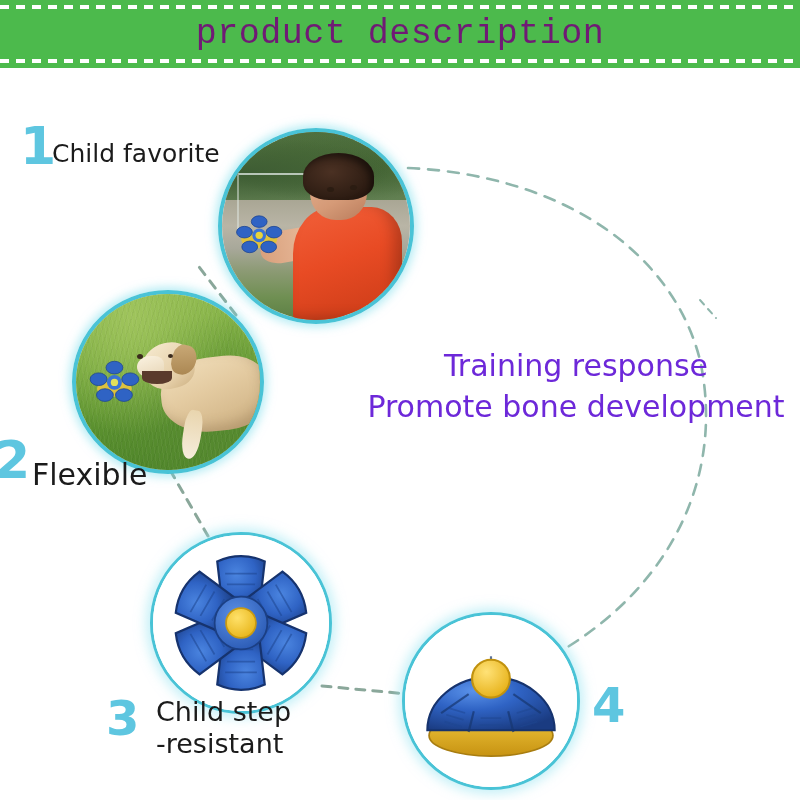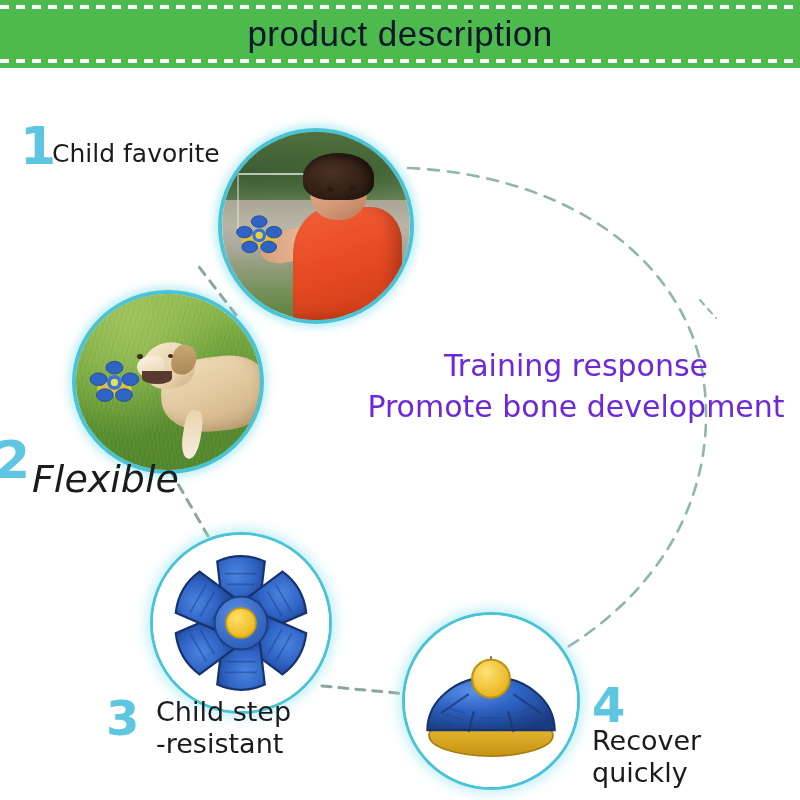--- a/index.html
+++ b/index.html
@@ -23,22 +23,22 @@
     display:flex; align-items:center; justify-content:center;
   }
   .banner-dash {
     position:absolute; left:0; width:800px; height:4px;
     background-image:repeating-linear-gradient(to right,
         #ffffff 0px, #ffffff 9px, rgba(255,255,255,0) 9px, rgba(255,255,255,0) 16px);
   }
   .banner-dash.top { top:5px; }
   .banner-dash.bottom { bottom:5px; }
   .banner-title {
-    font-size:35px; color:#0f172a; letter-spacing:0.5px;
-    font-family:Liberation Sans, sans-serif;
+    font-size:35px; color:#701a75; letter-spacing:0.5px;
+    font-family:Liberation Mono, monospace;
     font-weight:400;
     z-index:2;
   }
 
   
   #overlay {
     position:absolute; left:0; top:0;
     width:800px; height:800px;
     pointer-events:none;
     z-index:1;
@@ -182,21 +182,21 @@
     font-weight:400;
     line-height:1.18;
     white-space:pre-line;
     z-index:4;
   }
 
   #num-1 { left:20px; top:120px; font-size:52px; }
   #label-1 { left:52px; top:139px; font-size:25px; }
 
   #num-2 { left:-6px; top:434px; font-size:52px; }
-  #label-2 { left:32px; top:457px; font-size:38px;font-style:italic; }
+  #label-2 { left:32px; top:457px; font-size:30px; }
 
   #num-3 { left:106px; top:694px; font-size:48px; }
   #label-3 { left:156px; top:696px; font-size:27px; }
 
   #num-4 { left:592px; top:681px; font-size:48px; }
   #label-4 { left:592px; top:725px; font-size:27px; }
 
   #center-text {
     position:absolute; left:352px; top:345px;
     width:448px;
@@ -382,18 +382,17 @@
   <div class="label" id="label-1">Child favorite</div>
 
   <div class="num" id="num-2">2</div>
   <div class="label" id="label-2">Flexible</div>
 
   <div class="num" id="num-3">3</div>
   <div class="label" id="label-3">Child step
 -resistant</div>
 
   <div class="num" id="num-4">4</div>
-  <div class="label" id="label-4">Recover quickly</div>
 
   <div id="center-text">Training response
 Promote bone development</div>
 
 </div>
 
 </body></html>

